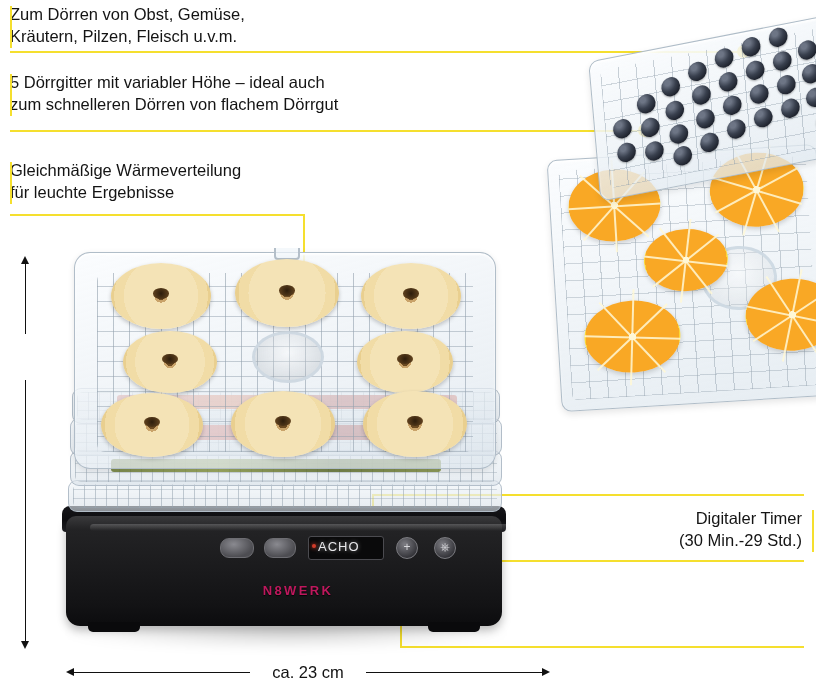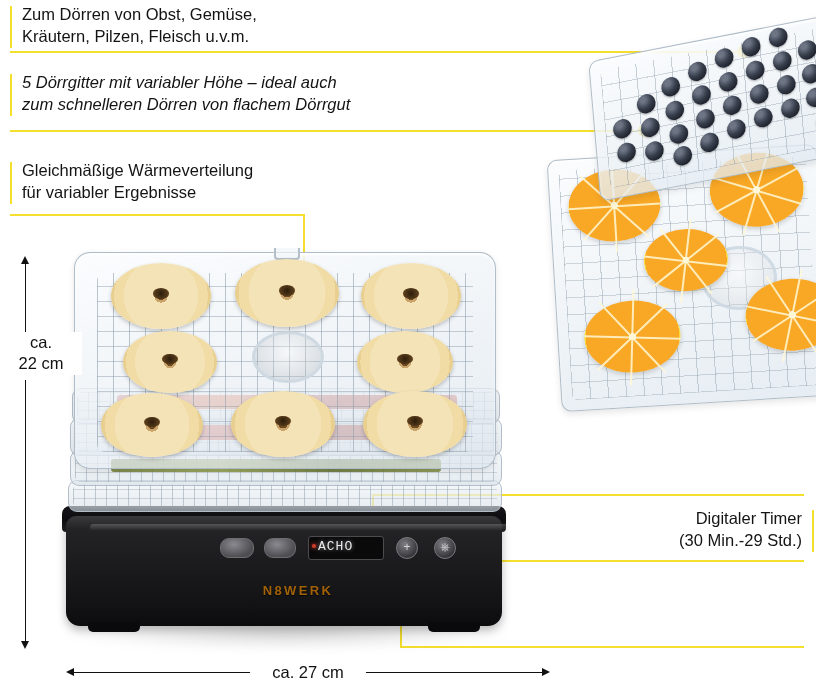--- a/index.html
+++ b/index.html
@@ -7,21 +7,21 @@
     width:816px;height:700px;background:#ffffff;
     font-family:"Liberation Sans", sans-serif;
     color:#1a1a1a; overflow:hidden; position:relative;
   }
   #stage{position:absolute;left:0;top:0;width:816px;height:700px;overflow:hidden;}
 
   
   .callout{position:absolute;font-size:16.5px;line-height:1.33;color:#141414;}
   .callout .txt{white-space:pre-line;display:block;}
 
-  .callout.left{ text-align:left; padding-left:12px; }
+  .callout.left{ text-align:left; padding-left:0; }
   .callout.left::before{ 
     content:"";position:absolute;left:0;top:2px;bottom:0;width:2px;background:#f5df2e;
   }
   .callout.right{ text-align:right; padding-right:12px; }
   .callout.right::after{
     content:"";position:absolute;right:0;top:2px;bottom:0;width:2px;background:#f5df2e;
   }
 
   
   .lineH{position:absolute;height:2px;background:#f5df2e;}
@@ -74,27 +74,27 @@
     background:radial-gradient(circle at 38% 32%,#7e7e84,#35353a 72%);
     color:#d8d8dc;font-size:12px;line-height:19px;text-align:center;
   }
   .lcd{
     position:absolute;left:88px;top:0;width:74px;height:22px;
     background:#0a0a0b;border:1px solid #4b4b50;border-radius:3px;
     overflow:hidden;
   }
   .lcdDigits{
     position:absolute;left:9px;top:2px;color:#e9e9ec;
-    font-family:Liberation Mono, monospace;font-size:13px;letter-spacing:1px;
+    font-family:Liberation Sans, sans-serif;font-size:13px;letter-spacing:1px;
     text-shadow:0 0 4px rgba(255,255,255,.5);
   }
   .lcdLed{position:absolute;left:3px;top:7px;width:4px;height:4px;border-radius:50%;background:#d23b2a;box-shadow:0 0 4px #ff4a33;}
   .brand{
     position:absolute;left:0;right:0;top:335px;text-align:center;
-    color:#a16207;font-size:13px;letter-spacing:2.4px;font-weight:bold;
+    color:#be185d;font-size:13px;letter-spacing:2.4px;font-weight:bold;
     text-shadow:0 1px 1px rgba(0,0,0,.8);
   }
 
   
   .tray{
     position:absolute;border-radius:9px;
     background:linear-gradient(180deg,rgba(243,247,250,.82),rgba(214,223,231,.62));
     border:1px solid rgba(176,188,199,.95);
     box-shadow:inset 0 1px 0 rgba(255,255,255,.95);
   }
@@ -186,30 +186,30 @@
 
 <div id="stage">
 
   <div class="callout left" style="left:10px;top:4px;width:330px;">
     <span class="txt">Zum Dörren von Obst, Gemüse,
 Kräutern, Pilzen, Fleisch u.v.m.</span>
   </div>
   <div class="lineH" style="left:10px;top:51px;width:733px;"></div>
   <div class="dot" style="left:737px;top:45px;"></div>
 
-  <div class="callout left" style="left:10px;top:72px;width:420px;font-style:italic;">
+  <div class="callout left" style="left:10px;top:72px;width:420px;">
     <span class="txt">5 Dörrgitter mit variabler Höhe – ideal auch
 zum schnelleren Dörren von flachem Dörrgut</span>
   </div>
   <div class="lineH" style="left:10px;top:130px;width:634px;"></div>
   <div class="dot" style="left:638px;top:124px;"></div>
 
   <div class="callout left" style="left:10px;top:160px;width:340px;">
     <span class="txt">Gleichmäßige Wärmeverteilung
-für variabler Ergebnisse</span>
+für leuchte Ergebnisse</span>
   </div>
   <div class="lineH" style="left:10px;top:214px;width:295px;"></div>
   <div class="lineV" style="left:303px;top:214px;height:74px;"></div>
   <div class="dot" style="left:298px;top:283px;"></div>
 
   <div class="lineH" style="left:372px;top:494px;width:432px;"></div>
   <div class="lineV" style="left:372px;top:494px;height:40px;"></div>
   <div class="dot" style="left:367px;top:528px;"></div>
 
   <div class="callout right" style="left:566px;top:508px;width:236px;">
@@ -350,24 +350,22 @@
       <div class="berry" style="left:188px;top:74px;"></div>
       <div class="berry" style="left:210px;top:20px;"></div>
       <div class="berry" style="left:212px;top:44px;"></div>
       <div class="berry" style="left:214px;top:68px;"></div>
       <div class="berry" style="left:222px;top:94px;"></div>
     </div>
   </div>
 
   <div class="arw up" style="left:21px;top:256px;"></div>
   <div class="dimV" style="left:25px;top:262px;height:72px;"></div>
-  <div class="dimLbl" style="left:0px;top:332px;width:82px;white-space:pre-line;">ca.
-22 cm</div>
   <div class="dimV" style="left:25px;top:380px;height:263px;"></div>
   <div class="arw dn" style="left:21px;top:641px;"></div>
 
   <div class="arw lf" style="left:66px;top:668px;"></div>
   <div class="dimH" style="left:74px;top:672px;width:176px;"></div>
-  <div class="dimLbl" style="left:250px;top:662px;width:116px;">ca. 27 cm</div>
+  <div class="dimLbl" style="left:250px;top:662px;width:116px;">ca. 23 cm</div>
   <div class="dimH" style="left:366px;top:672px;width:176px;"></div>
   <div class="arw rt" style="left:542px;top:668px;"></div>
 
 </div>
 
 </body></html>

